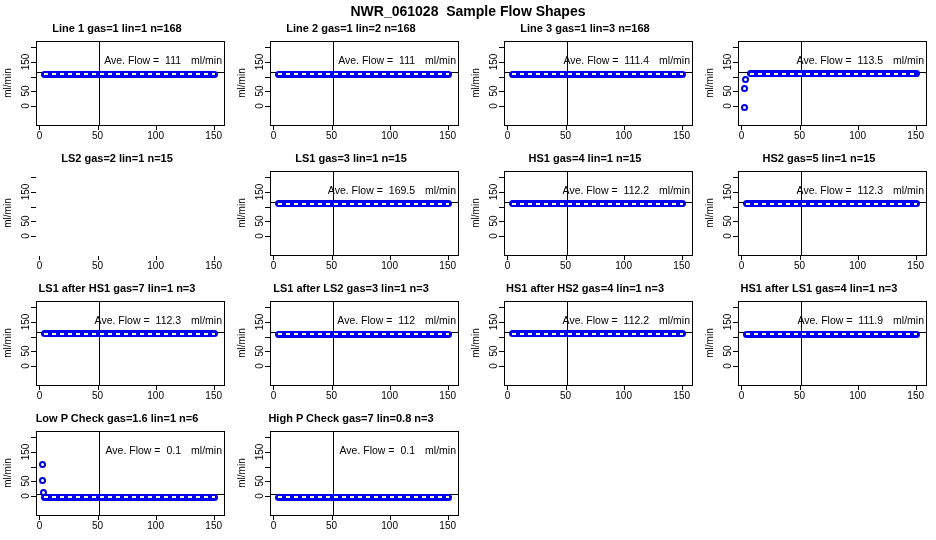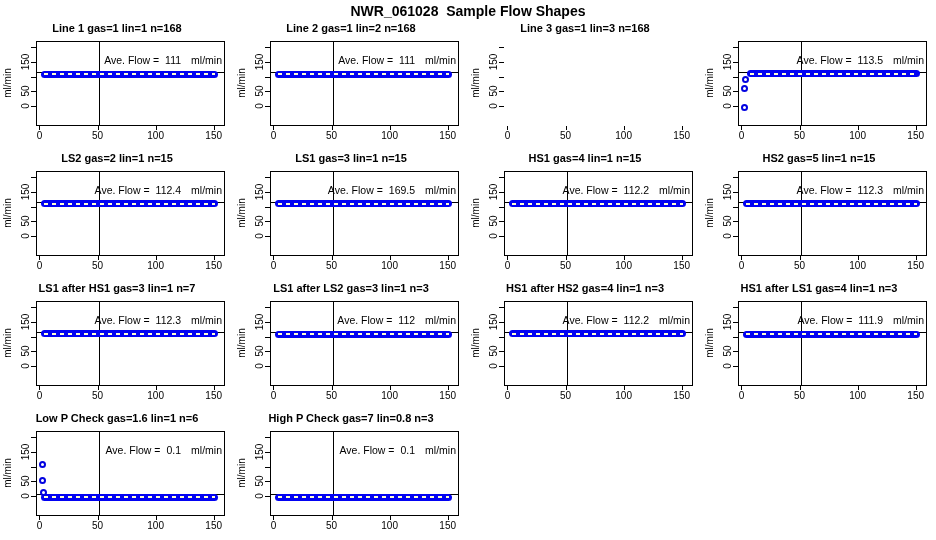--- a/index.html
+++ b/index.html
@@ -121,20 +121,28 @@
       <div class="ytlab" style="left: 11px; top: 83.2143px;">0</div>
       <div class="ylab" style="left: -13px; top: 59.5px;">ml/min</div>
       <div class="tick" style="left: 39.4845px; top: 108px; width: 1px; height: 4px;"></div>
       <div class="xtlab" style="left: 19.4845px; top: 113px;">0</div>
       <div class="tick" style="left: 97.559px; top: 108px; width: 1px; height: 4px;"></div>
       <div class="xtlab" style="left: 77.559px; top: 113px;">50</div>
       <div class="tick" style="left: 155.634px; top: 108px; width: 1px; height: 4px;"></div>
       <div class="xtlab" style="left: 135.634px; top: 113px;">100</div>
       <div class="tick" style="left: 213.708px; top: 108px; width: 1px; height: 4px;"></div>
       <div class="xtlab" style="left: 193.708px; top: 113px;">150</div>
+      <div class="plot">
+        <div class="vline" style="left: 61.559px;"></div>
+        <div class="hline" style="top: 29.6429px;"></div>
+        <div class="band" style="left: 4.06522px; width: 176.547px; top: 28.6921px;">
+          <div class="dash" style="left: 3px; width: 170.547px;"></div>
+        </div>
+        <div class="ann"><span class="lab">Ave. Flow =</span><span class="val">111.4</span><span class="unit">ml/min</span></div>
+      </div>
     </div>
     <div class="panel">
       <div class="tick" style="left: 31px; top: 28.9286px; width: 5px; height: 1px;"></div>
       <div class="tick" style="left: 31px; top: 43.75px; width: 5px; height: 1px;"></div>
       <div class="ytlab" style="left: 11px; top: 38.75px;">150</div>
       <div class="tick" style="left: 31px; top: 58.5714px; width: 5px; height: 1px;"></div>
       <div class="tick" style="left: 31px; top: 73.3929px; width: 5px; height: 1px;"></div>
       <div class="ytlab" style="left: 11px; top: 68.3929px;">50</div>
       <div class="tick" style="left: 31px; top: 88.2143px; width: 5px; height: 1px;"></div>
       <div class="ytlab" style="left: 11px; top: 83.2143px;">0</div>
@@ -171,28 +179,20 @@
       <div class="ytlab" style="left: 11px; top: 83.2143px;">0</div>
       <div class="ylab" style="left: -13px; top: 59.5px;">ml/min</div>
       <div class="tick" style="left: 39.4845px; top: 108px; width: 1px; height: 4px;"></div>
       <div class="xtlab" style="left: 19.4845px; top: 113px;">0</div>
       <div class="tick" style="left: 97.559px; top: 108px; width: 1px; height: 4px;"></div>
       <div class="xtlab" style="left: 77.559px; top: 113px;">50</div>
       <div class="tick" style="left: 155.634px; top: 108px; width: 1px; height: 4px;"></div>
       <div class="xtlab" style="left: 135.634px; top: 113px;">100</div>
       <div class="tick" style="left: 213.708px; top: 108px; width: 1px; height: 4px;"></div>
       <div class="xtlab" style="left: 193.708px; top: 113px;">150</div>
-      <div class="plot">
-        <div class="vline" style="left: 61.559px;"></div>
-        <div class="hline" style="top: 29.6429px;"></div>
-        <div class="band" style="left: 4.06522px; width: 176.547px; top: 28.3957px;">
-          <div class="dash" style="left: 3px; width: 170.547px;"></div>
-        </div>
-        <div class="ann"><span class="lab">Ave. Flow =</span><span class="val">112.4</span><span class="unit">ml/min</span></div>
-      </div>
     </div>
     <div class="panel">
       <div class="ptitle">LS1 gas=3 lin=1 n=15</div>
       <div class="tick" style="left: 31px; top: 28.9286px; width: 5px; height: 1px;"></div>
       <div class="tick" style="left: 31px; top: 43.75px; width: 5px; height: 1px;"></div>
       <div class="ytlab" style="left: 11px; top: 38.75px;">150</div>
       <div class="tick" style="left: 31px; top: 58.5714px; width: 5px; height: 1px;"></div>
       <div class="tick" style="left: 31px; top: 73.3929px; width: 5px; height: 1px;"></div>
       <div class="ytlab" style="left: 11px; top: 68.3929px;">50</div>
       <div class="tick" style="left: 31px; top: 88.2143px; width: 5px; height: 1px;"></div>
@@ -265,21 +265,21 @@
       <div class="plot">
         <div class="vline" style="left: 61.559px;"></div>
         <div class="hline" style="top: 29.6429px;"></div>
         <div class="band" style="left: 4.06522px; width: 176.547px; top: 28.4254px;">
           <div class="dash" style="left: 3px; width: 170.547px;"></div>
         </div>
         <div class="ann"><span class="lab">Ave. Flow =</span><span class="val">112.3</span><span class="unit">ml/min</span></div>
       </div>
     </div>
     <div class="panel">
-      <div class="ptitle">LS1 after HS1 gas=3 lin=1 n=7</div>
+      <div class="ptitle">LS1 after HS1 gas=7 lin=1 n=3</div>
       <div class="tick" style="left: 31px; top: 28.9286px; width: 5px; height: 1px;"></div>
       <div class="tick" style="left: 31px; top: 43.75px; width: 5px; height: 1px;"></div>
       <div class="ytlab" style="left: 11px; top: 38.75px;">150</div>
       <div class="tick" style="left: 31px; top: 58.5714px; width: 5px; height: 1px;"></div>
       <div class="tick" style="left: 31px; top: 73.3929px; width: 5px; height: 1px;"></div>
       <div class="ytlab" style="left: 11px; top: 68.3929px;">50</div>
       <div class="tick" style="left: 31px; top: 88.2143px; width: 5px; height: 1px;"></div>
       <div class="ytlab" style="left: 11px; top: 83.2143px;">0</div>
       <div class="ylab" style="left: -13px; top: 59.5px;">ml/min</div>
       <div class="tick" style="left: 39.4845px; top: 108px; width: 1px; height: 4px;"></div>

